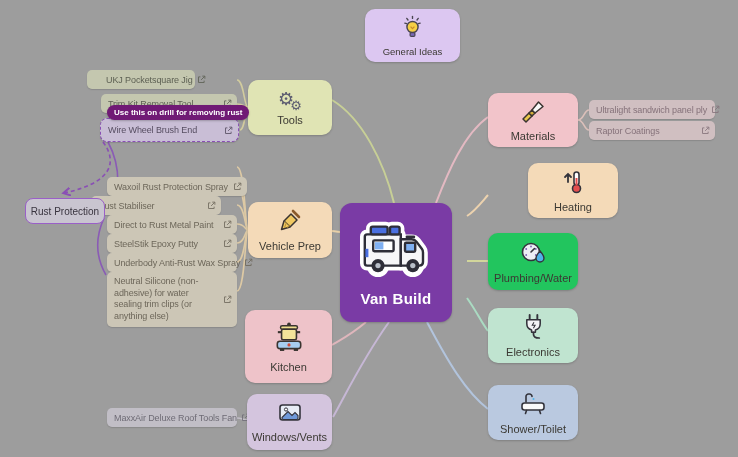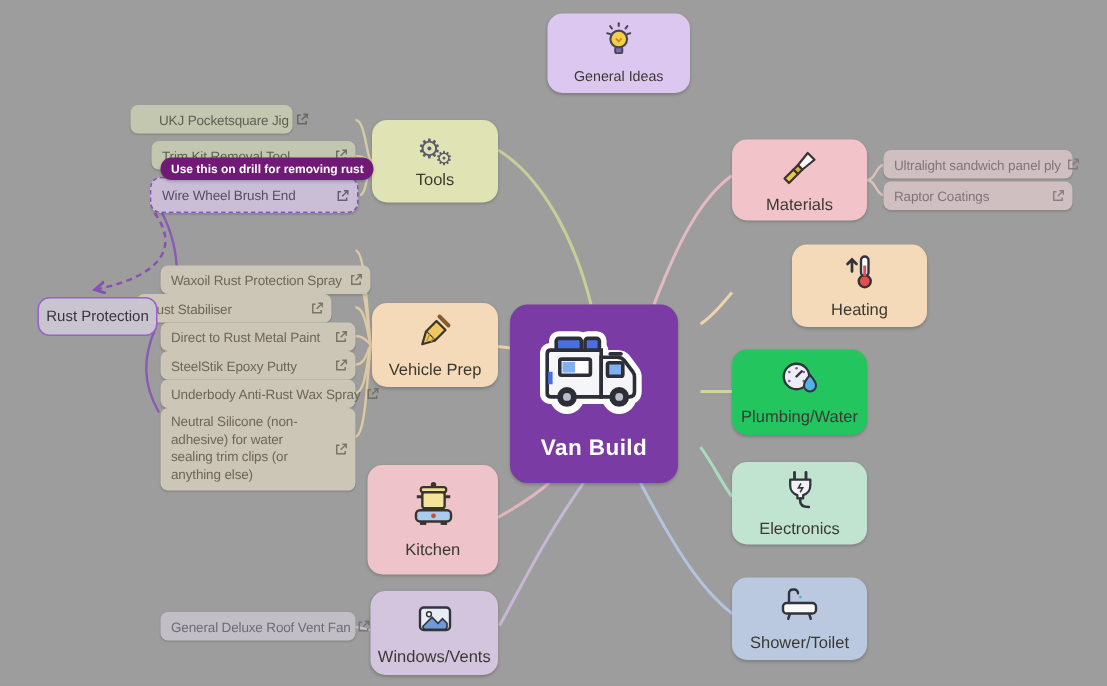--- a/index.html
+++ b/index.html
@@ -211,21 +211,21 @@
         <rect x="4" y="19" width="22" height="7" rx="2.5" fill="#a8cdf0" stroke="#3a3430" stroke-width="1.5"></rect>
         <circle cx="15" cy="22.5" r="1.5" fill="#d04a3a"></circle>
         <rect x="6.5" y="26" width="4" height="2.2" fill="#3a3430"></rect>
         <rect x="19.5" y="26" width="4" height="2.2" fill="#3a3430"></rect>
       </svg>
     </span>
     <span class="node-label">Kitchen</span>
   </div>
 
   <div class="pill pill-win" style="left:107px;top:408px;width:130px;">
-    <span class="pill-text">General Deluxe Roof Vent Fan</span>
+    <span class="pill-text">MaxxAir Deluxe Roof Tools Fan</span>
     <span class="ext">
         <svg width="9" height="9" viewBox="0 0 12 12">
           <path d="M4.5 2.5 H2 V10 H9.5 V7.5 M7 1.5 H10.5 V5 M10.5 1.5 L5.5 6.5" fill="none" stroke="currentColor" stroke-width="1.3"></path>
         </svg>
       </span>
   </div>
 
   <div class="node" style="left:247px;top:394px;width:85px;height:56px;background:#d4c5de;">
     <span>
       <svg width="26" height="24" viewBox="0 0 26 24">

